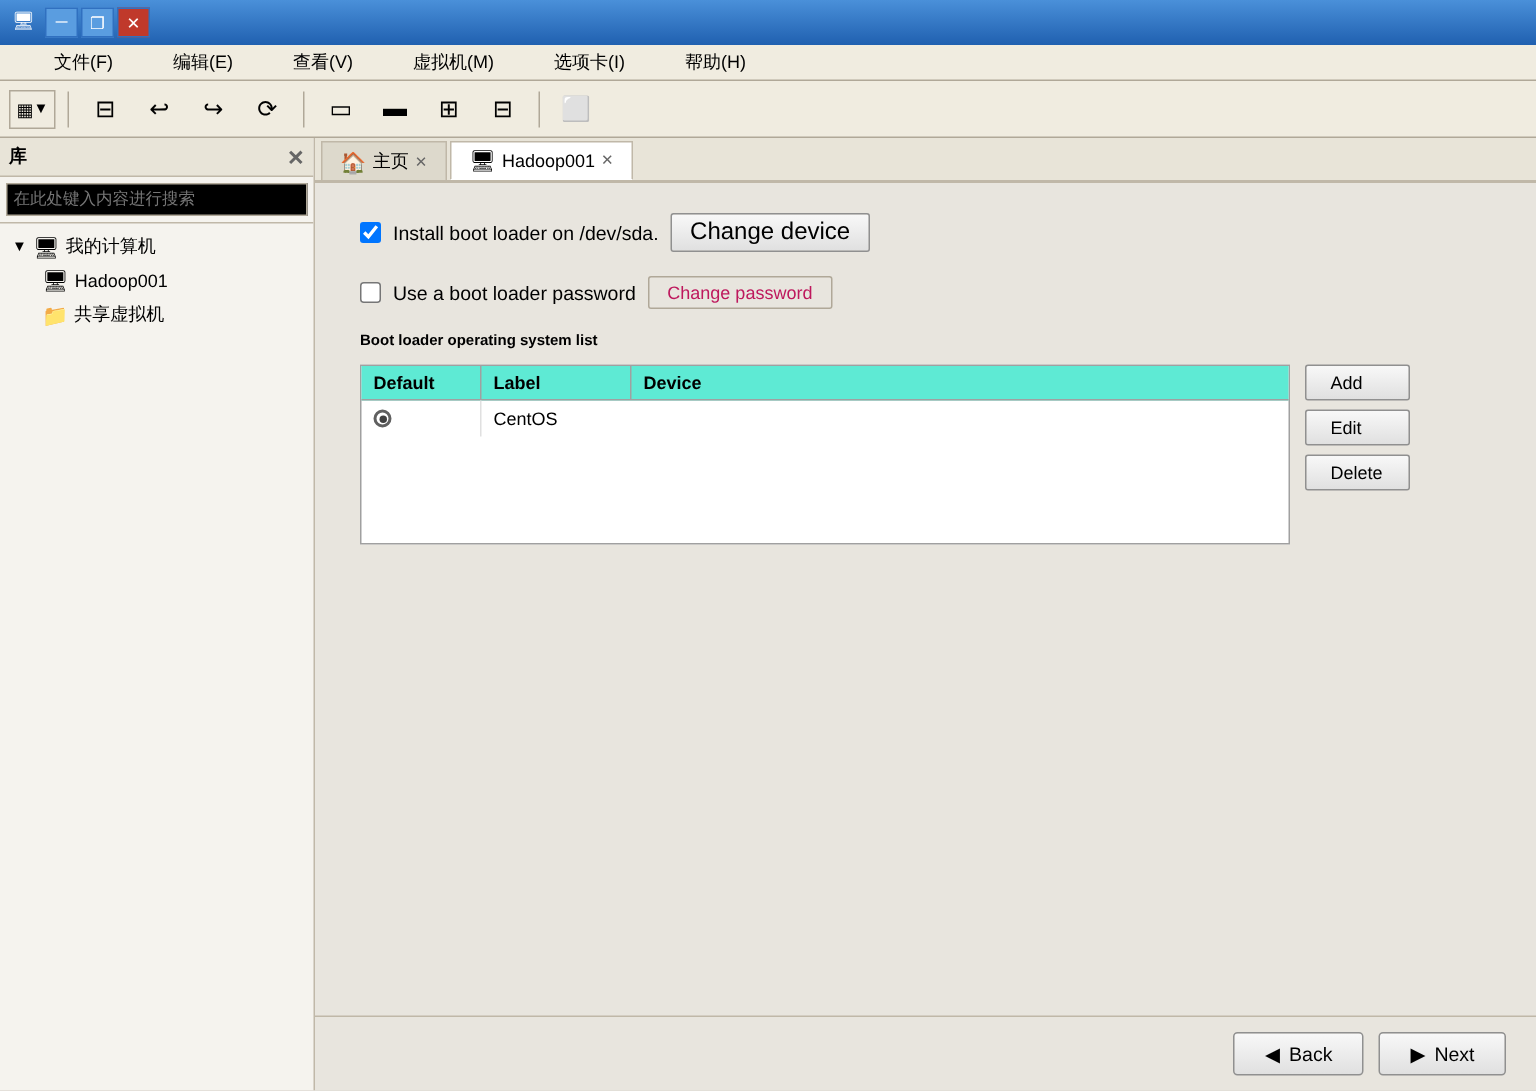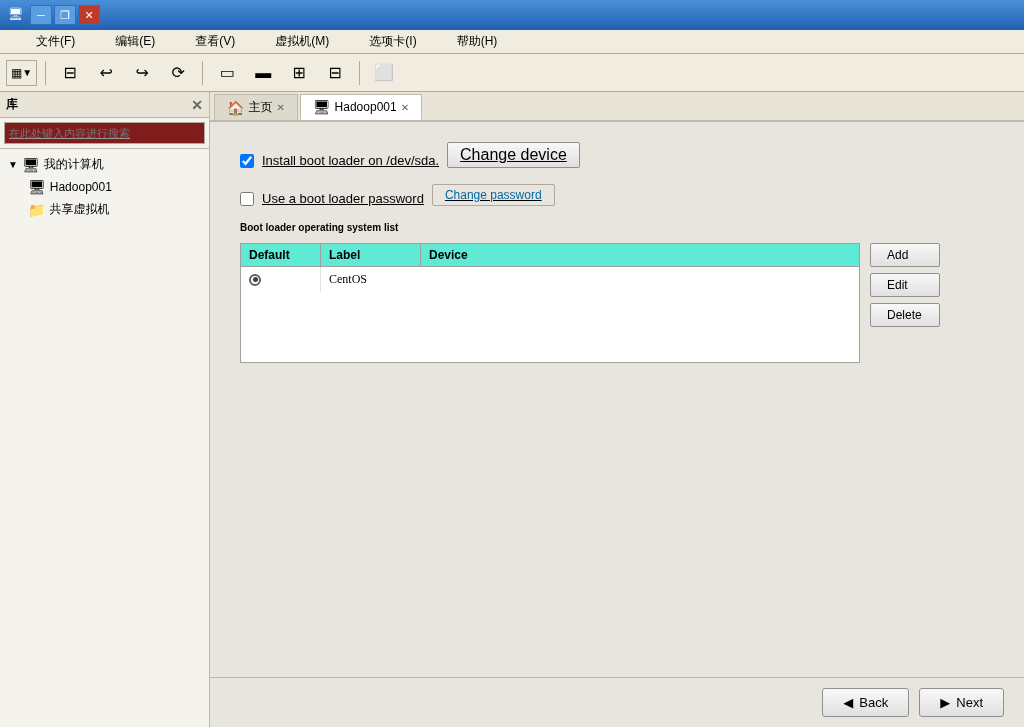--- a/index.html
+++ b/index.html
@@ -102,23 +102,22 @@
     .sidebar-search {
       padding: 4px;
       border-bottom: 1px solid #c0b8a8;
     }
     .sidebar-search input {
       width: 100%;
       height: 22px;
       border: 1px solid #b0a898;
       padding: 0 4px;
       font-size: 11px;
-      background: #7f1d1d;
+      background: #000000;
       color: #999;
-      text-decoration: underline;
     }
     .sidebar-tree {
       flex: 1;
       overflow-y: auto;
       padding: 4px 0;
     }
     .tree-item {
       padding: 3px 8px;
       cursor: pointer;
       display: flex;
@@ -169,41 +168,40 @@
     
     .content-scroll::-webkit-scrollbar { width: 14px; }
     .content-scroll::-webkit-scrollbar-track { background: #e0ddd6; }
     .content-scroll::-webkit-scrollbar-thumb { background: #b0a898; border: 1px solid #888; }
 
     
     .boot-content { max-width: 700px; }
 
     .checkbox-row {
       display: flex;
-      align-items: flex-end;
+      align-items: center;
       gap: 8px;
       margin-bottom: 16px;
-      text-decoration: underline;
     }
     .checkbox-row input[type=checkbox] { width: 14px; height: 14px; }
     .checkbox-row label { font-size: 13px; }
     .change-device-btn {
       padding: 3px 12px;
       background: linear-gradient(to bottom, #f8f8f8, #e0e0e0);
       border: 1px solid #909090;
       font-size: 16px;
       cursor: pointer;
       border-radius: 2px;
     }
     .change-password-btn {
       padding: 3px 12px;
       background: #e8e5de;
       border: 1px solid #b0a898;
       font-size: 12px;
-      color: #0369a1;
+      color: #be185d;
       border-radius: 2px;
       cursor: default;
     }
 
     .section-title {
       font-size: 10px;
       font-weight: bold;
       margin-bottom: 10px;
     }
 
@@ -228,21 +226,20 @@
       padding: 4px 8px;
       font-size: 12px;
       font-weight: bold;
       border-right: 1px solid #a0a0a0;
     }
     .os-table-header-cell:last-child { border-right: none; }
     .os-table-row {
       display: grid;
       grid-template-columns: 80px 100px 1fr;
       border-bottom: 1px solid #e0e0e0;
-      font-family: Liberation Serif, serif;
     }
     .os-table-row:last-child { border-bottom: none; }
     .os-table-cell {
       padding: 5px 8px;
       font-size: 12px;
       border-right: 1px solid #e0e0e0;
       display: flex;
       align-items: center;
     }
     .os-table-cell:last-child { border-right: none; }

